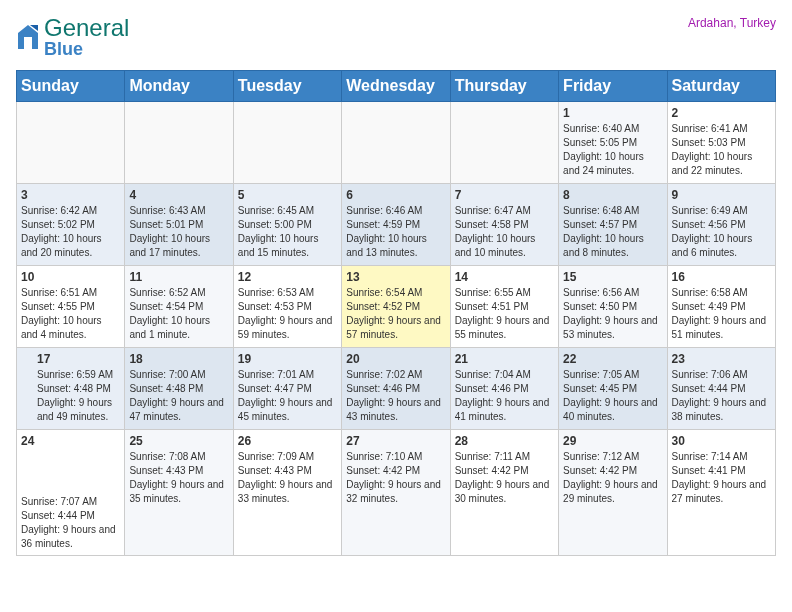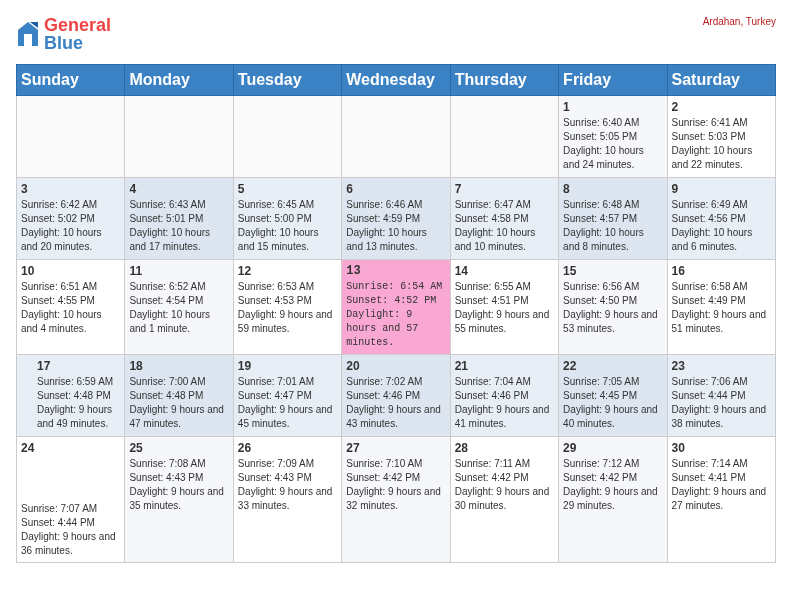--- a/index.html
+++ b/index.html
@@ -20,44 +20,44 @@
       display: flex;
       align-items: center;
       gap: 4px;
     }
     .logo-text {
       display: flex;
       flex-direction: column;
       line-height: 1;
     }
     .logo-general {
-      font-size: 18px;
-      font-weight: bold;
-      color: #ef4444;
+      font-size: 24px;
+      font-weight: normal;
+      color: #0f766e;
     }
     .logo-blue {
       font-size: 18px;
       font-weight: bold;
       color: #3b82c4;
     }
     .logo-icon {
       width: 24px;
       height: 28px;
     }
     .title-block {
       text-align: right;
     }
     .month-title {
       font-size: 32px;
       font-weight: normal;
       color: #333;
     }
     .location {
-      font-size: 10px;
-      color: #b91c1c;
+      font-size: 12px;
+      color: #a21caf;
     }
     table {
       width: 100%;
       border-collapse: collapse;
       table-layout: fixed;
     }
     th {
       background-color: #3b82c4;
       color: white;
       font-size: 16px;
@@ -211,21 +211,21 @@
             <div class="day-info" style="white-space: pre-line;">Sunrise: 6:52 AM
 Sunset: 4:54 PM
 Daylight: 10 hours and 1 minute.</div>
           </td>
           <td style="background-color: rgb(255, 255, 255);">
             <span class="day-num">12</span>
             <div class="day-info" style="white-space: pre-line;">Sunrise: 6:53 AM
 Sunset: 4:53 PM
 Daylight: 9 hours and 59 minutes.</div>
           </td>
-          <td style="background-color: #f9a8d4; font-family: Liberation Mono, monospace;">
+          <td style="background-color: #fef9c3;">
             <span class="day-num">13</span>
             <div class="day-info" style="white-space: pre-line;">Sunrise: 6:54 AM
 Sunset: 4:52 PM
 Daylight: 9 hours and 57 minutes.</div>
           </td>
           <td style="background-color: rgb(255, 255, 255);">
             <span class="day-num">14</span>
             <div class="day-info" style="white-space: pre-line;">Sunrise: 6:55 AM
 Sunset: 4:51 PM
 Daylight: 9 hours and 55 minutes.</div>

